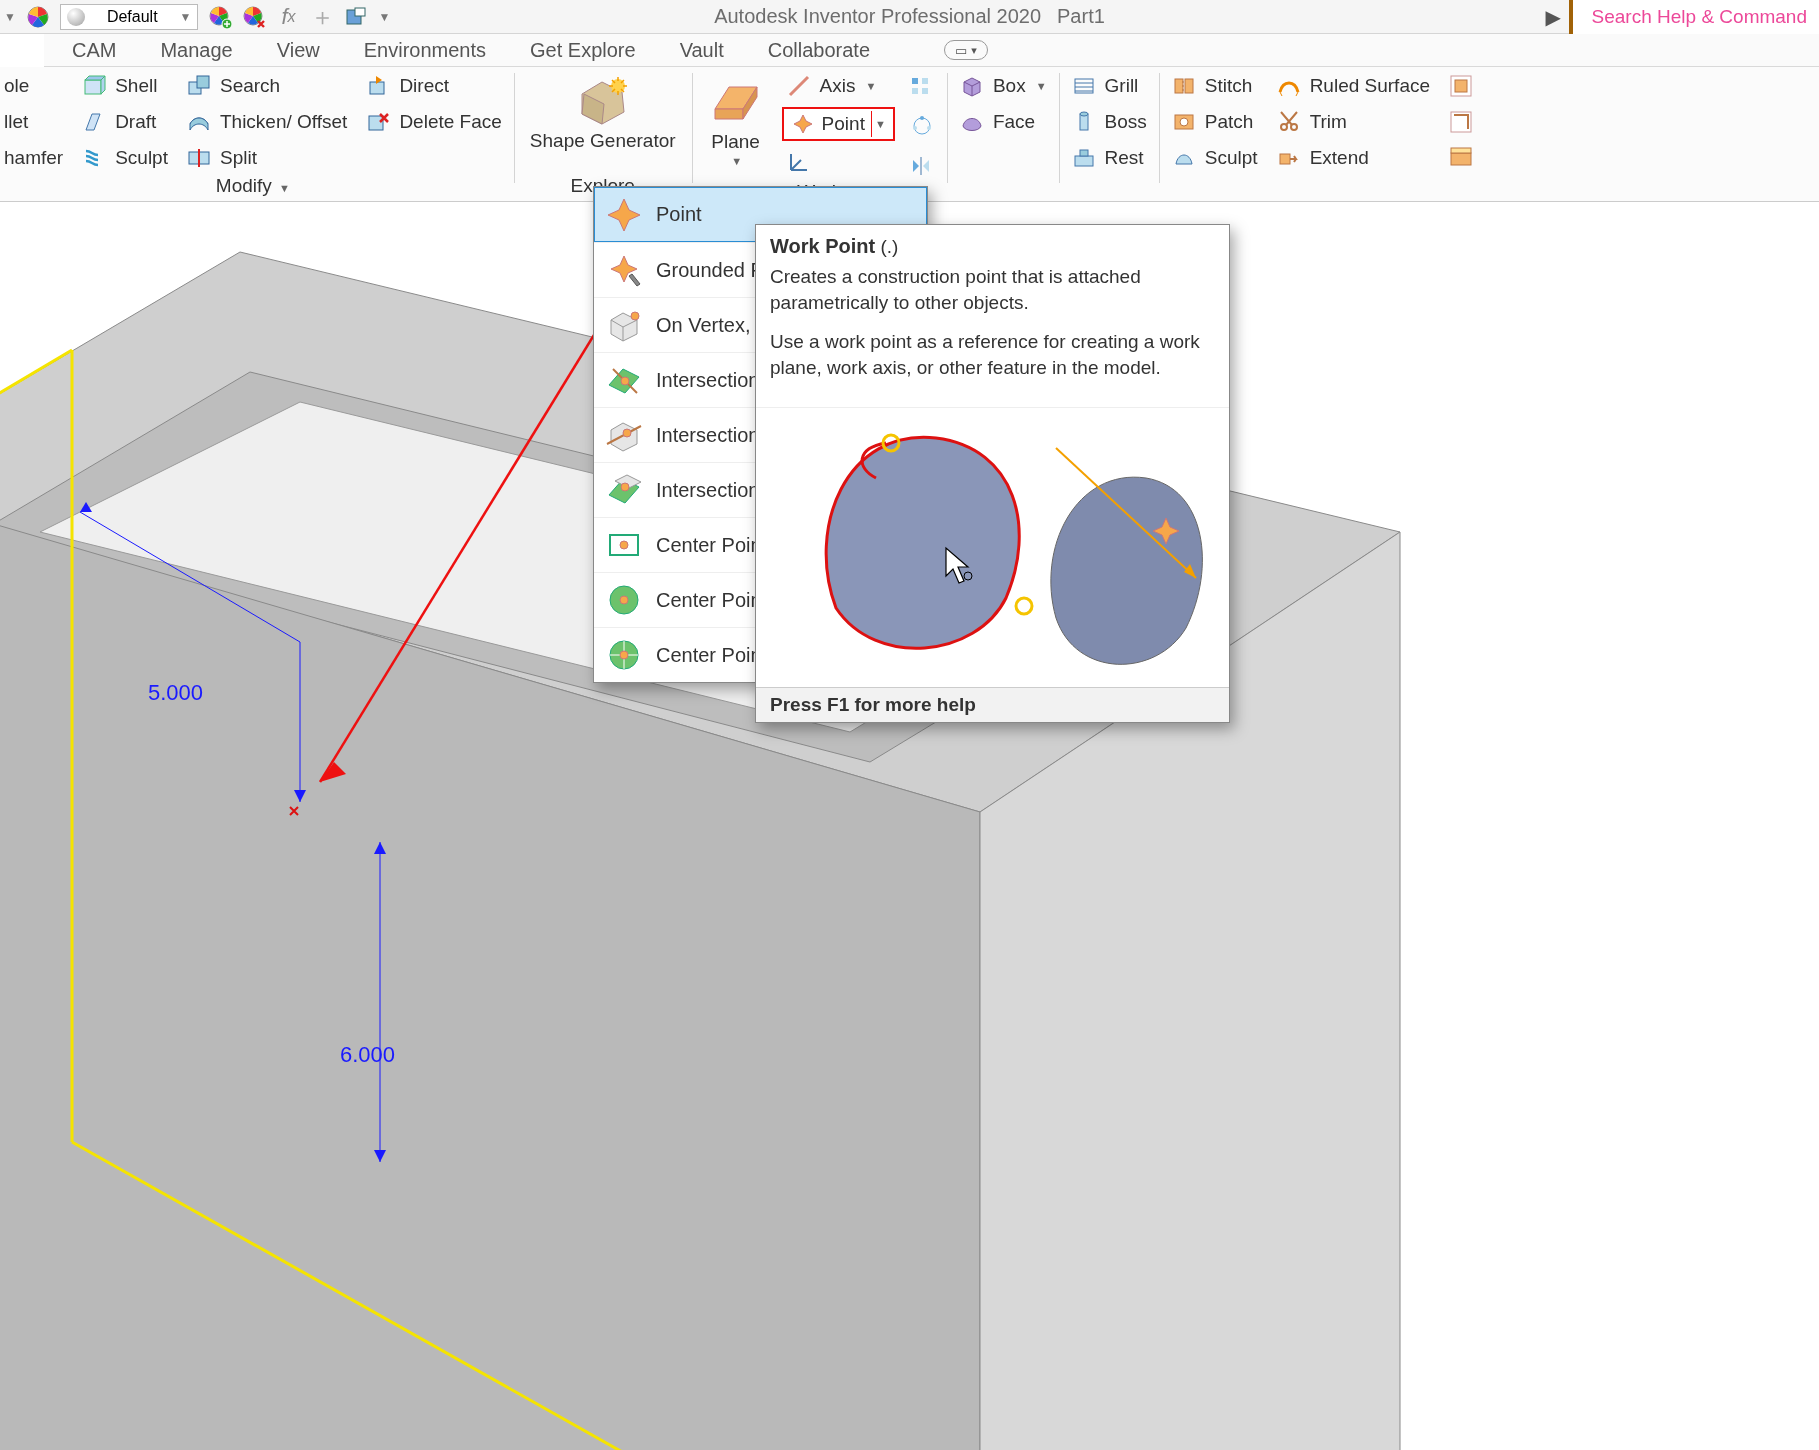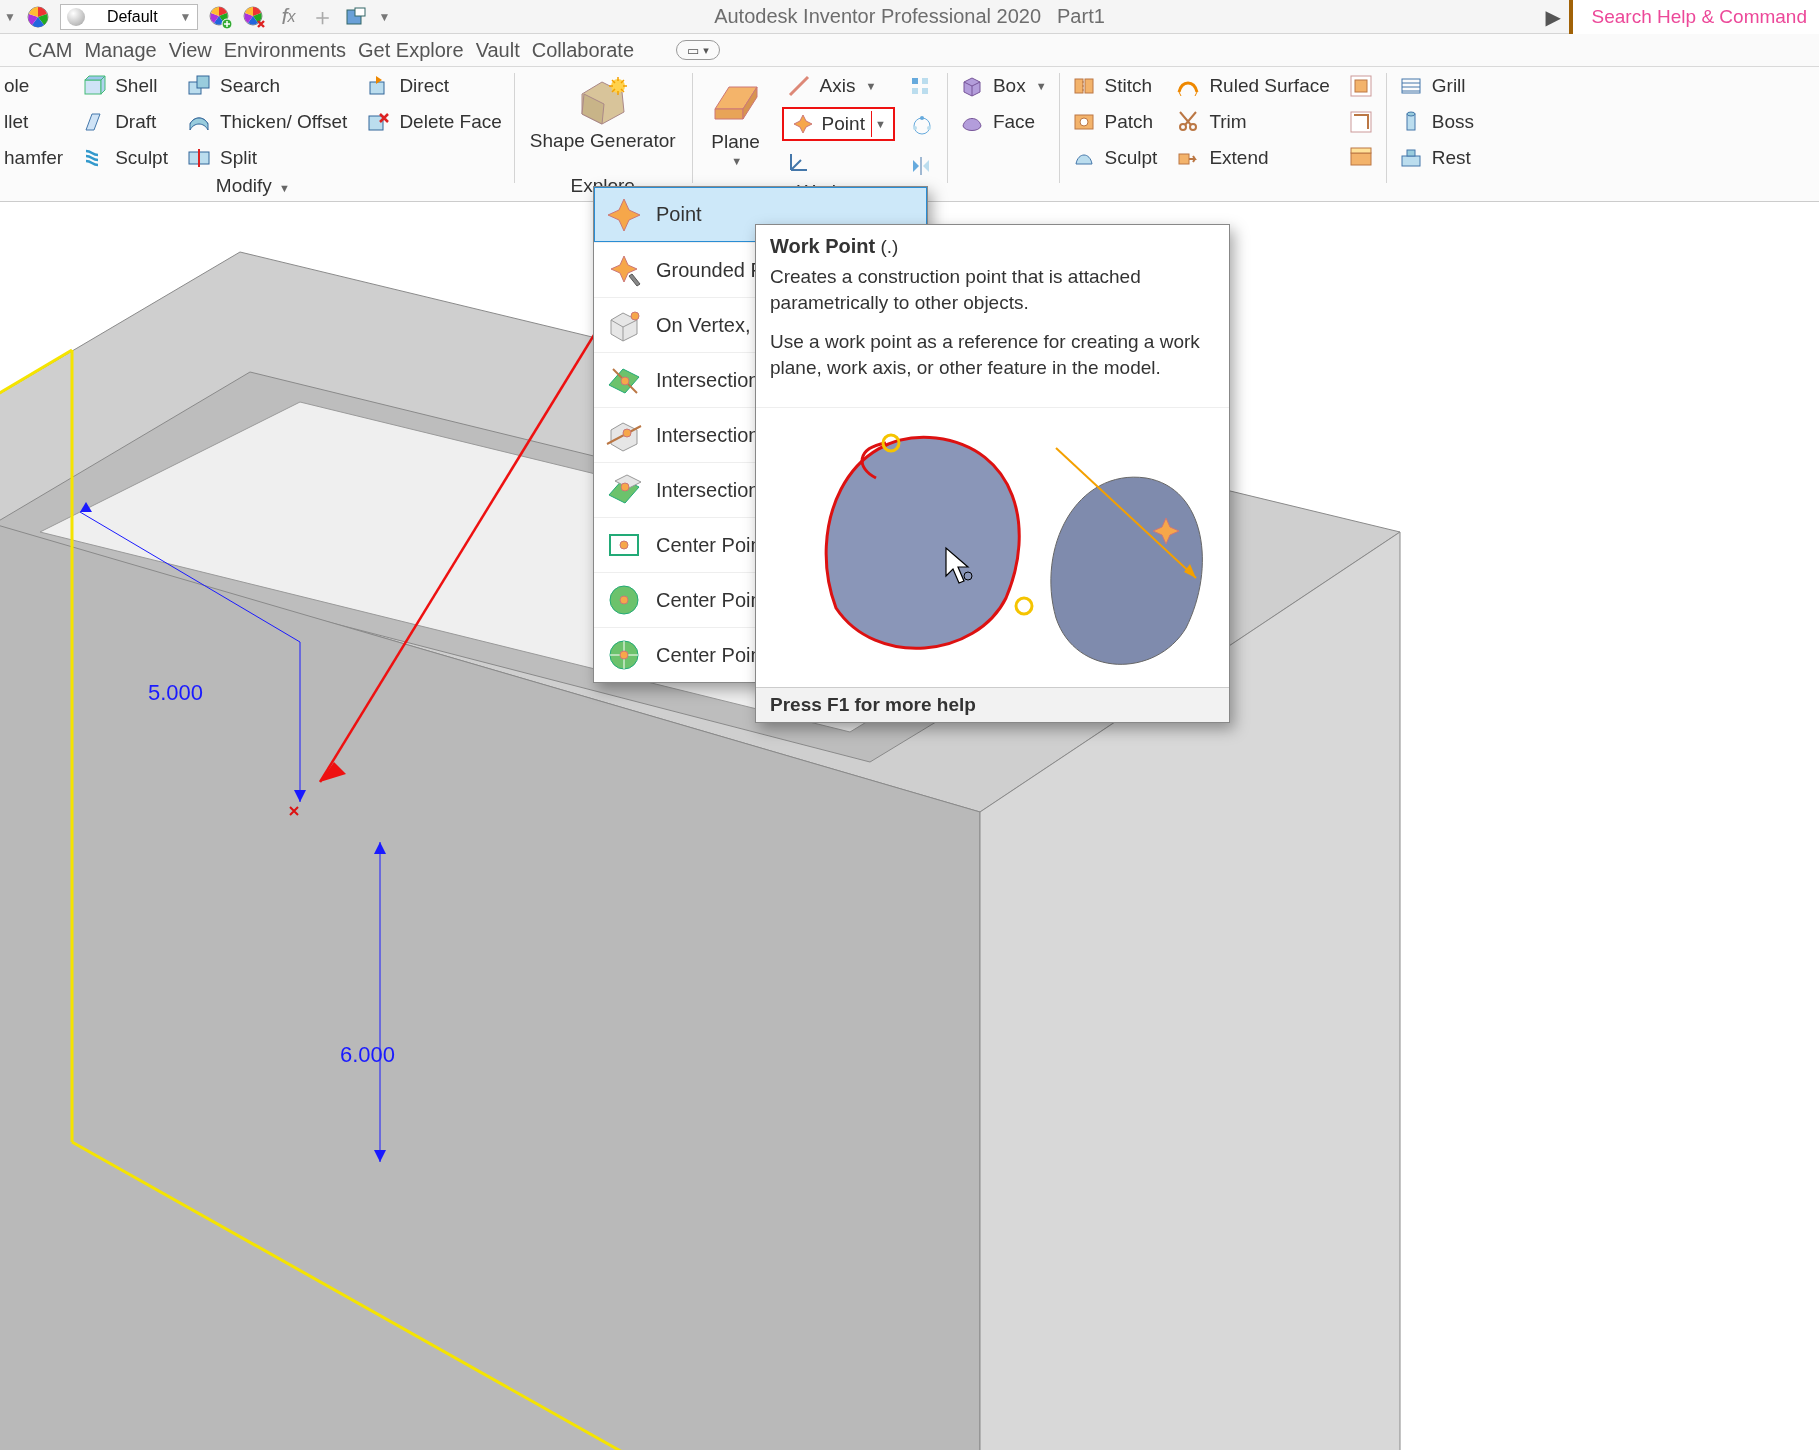--- a/index.html
+++ b/index.html
@@ -12,21 +12,21 @@
   .qat .ico { width:24px; height:24px; display:inline-flex; align-items:center; justify-content:center;}
   .material-sel { display:flex; align-items:center; background:#fff; border:1px solid #bbb; height:26px; padding:0 6px; gap:22px; min-width:130px;}
   .material-sel .ball { width:18px; height:18px; border-radius:50%; background:radial-gradient(circle at 35% 30%, #fff, #bbb 70%, #888);}
   .title-center { position:absolute; left:50%; transform:translateX(-50%); display:flex; align-items:center; gap:16px; font-size:20px; color:#6d6d6d;}
   .title-center .docname { color:#6d6d6d; }
   .title-right { position:absolute; right:0; display:flex; align-items:center; height:100%;}
   .title-right .play { font-size:20px; color:#555; margin-right:8px;}
   .search { height:34px; border-left:4px solid #a16207; display:flex; align-items:center; padding:0 12px; font-size:19px; color:#ec4899; min-width:250px; background:#fff;justify-content:flex-end;}
 
   
-  .tabsrow { height: 33px; background:#fafafa; display:flex; align-items:center; gap:12px; padding-left:28px; border-bottom:1px solid #d9d9d9; font-size:20px; color:#555;}
+  .tabsrow { height: 33px; background:#fafafa; display:flex; align-items:center; gap:44px; padding-left:28px; border-bottom:1px solid #d9d9d9; font-size:20px; color:#555;margin-left:44px;}
   .tabsrow .tab { cursor:default; }
   .tabsrow .widget { margin-left:30px; border:1px solid #999; border-radius:12px; padding:0 10px; font-size:13px; display:flex; align-items:center; gap:4px; height:20px;}
 
   
   .ribbon { height: 135px; background:#fbfbfb; border-bottom:1px solid #ccc; display:flex; align-items:stretch; position:relative; font-size:19px; color:#333;}
   .panel { display:flex; flex-direction:column; justify-content:space-between; padding:4px 8px 2px 8px; position:relative;}
   .panel + .panel::before { content:""; position:absolute; left:0; top:6px; bottom:18px; width:1px; background:#d4d4d4;}
   .panel-body { display:flex; gap:10px; align-items:flex-start; flex:1;}
   .panel-label { text-align:center; font-size:19px; color:#6662; color:#333; padding-bottom:2px;}
   .col { display:flex; flex-direction:column; gap:6px;}
@@ -355,20 +355,55 @@
     </div>
     <div class="panel-label">&nbsp;</div>
   </div>
 
   <div class="panel">
     <div class="panel-body">
       <div class="col">
         <div class="rb-btn">
             <span class="ico">
               <svg width="24" height="24">
+                <rect x="3" y="5" width="18" height="14" fill="none" stroke="#47a"></rect>
+                <path d="M3 9h18M3 13h18M3 17h18" stroke="#47a"></path>
+              </svg>
+            </span>
+            <span>Grill</span>
+          </div>
+        <div class="rb-btn">
+            <span class="ico">
+              <svg width="24" height="24">
+                <rect x="8" y="4" width="8" height="16" fill="#bde" stroke="#47a"></rect>
+                <ellipse cx="12" cy="4" rx="4" ry="2" fill="#9cd" stroke="#47a"></ellipse>
+              </svg>
+            </span>
+            <span>Boss</span>
+          </div>
+        <div class="rb-btn">
+            <span class="ico">
+              <svg width="24" height="24">
+                <rect x="3" y="10" width="18" height="10" fill="#bde" stroke="#47a"></rect>
+                <rect x="8" y="4" width="8" height="6" fill="#9cd" stroke="#47a"></rect>
+              </svg>
+            </span>
+            <span>Rest</span>
+          </div>
+      </div>
+    </div>
+    <div class="panel-label">&nbsp;</div>
+  </div>
+
+  <div class="panel">
+    <div class="panel-body">
+      <div class="col">
+        <div class="rb-btn">
+            <span class="ico">
+              <svg width="24" height="24">
                 <rect x="3" y="5" width="8" height="14" fill="#f3b36b" stroke="#b74"></rect>
                 <rect x="13" y="5" width="8" height="14" fill="#f3b36b" stroke="#b74"></rect>
                 <path d="M11 7v2M11 11v2M11 15v2" stroke="#b74"></path>
               </svg>
             </span>
             <span>Stitch</span>
           </div>
         <div class="rb-btn">
             <span class="ico">
               <svg width="24" height="24">
@@ -434,55 +469,20 @@
               </svg>
             </span>
           </div>
         <div class="rb-btn">
             <span class="ico">
               <svg width="26" height="26">
                 <rect x="3" y="8" width="20" height="12" fill="#f3b36b" stroke="#b74"></rect>
                 <rect x="3" y="3" width="20" height="5" fill="#ffe199" stroke="#b74"></rect>
               </svg>
             </span>
-          </div>
-      </div>
-    </div>
-    <div class="panel-label">&nbsp;</div>
-  </div>
-
-  <div class="panel">
-    <div class="panel-body">
-      <div class="col">
-        <div class="rb-btn">
-            <span class="ico">
-              <svg width="24" height="24">
-                <rect x="3" y="5" width="18" height="14" fill="none" stroke="#47a"></rect>
-                <path d="M3 9h18M3 13h18M3 17h18" stroke="#47a"></path>
-              </svg>
-            </span>
-            <span>Grill</span>
-          </div>
-        <div class="rb-btn">
-            <span class="ico">
-              <svg width="24" height="24">
-                <rect x="8" y="4" width="8" height="16" fill="#bde" stroke="#47a"></rect>
-                <ellipse cx="12" cy="4" rx="4" ry="2" fill="#9cd" stroke="#47a"></ellipse>
-              </svg>
-            </span>
-            <span>Boss</span>
-          </div>
-        <div class="rb-btn">
-            <span class="ico">
-              <svg width="24" height="24">
-                <rect x="3" y="10" width="18" height="10" fill="#bde" stroke="#47a"></rect>
-                <rect x="8" y="4" width="8" height="6" fill="#9cd" stroke="#47a"></rect>
-              </svg>
-            </span>
-            <span>Rest</span>
           </div>
       </div>
     </div>
     <div class="panel-label">&nbsp;</div>
   </div>
 </div>
 
 <div class="canvas">
   <svg width="1819" height="1260">
 

